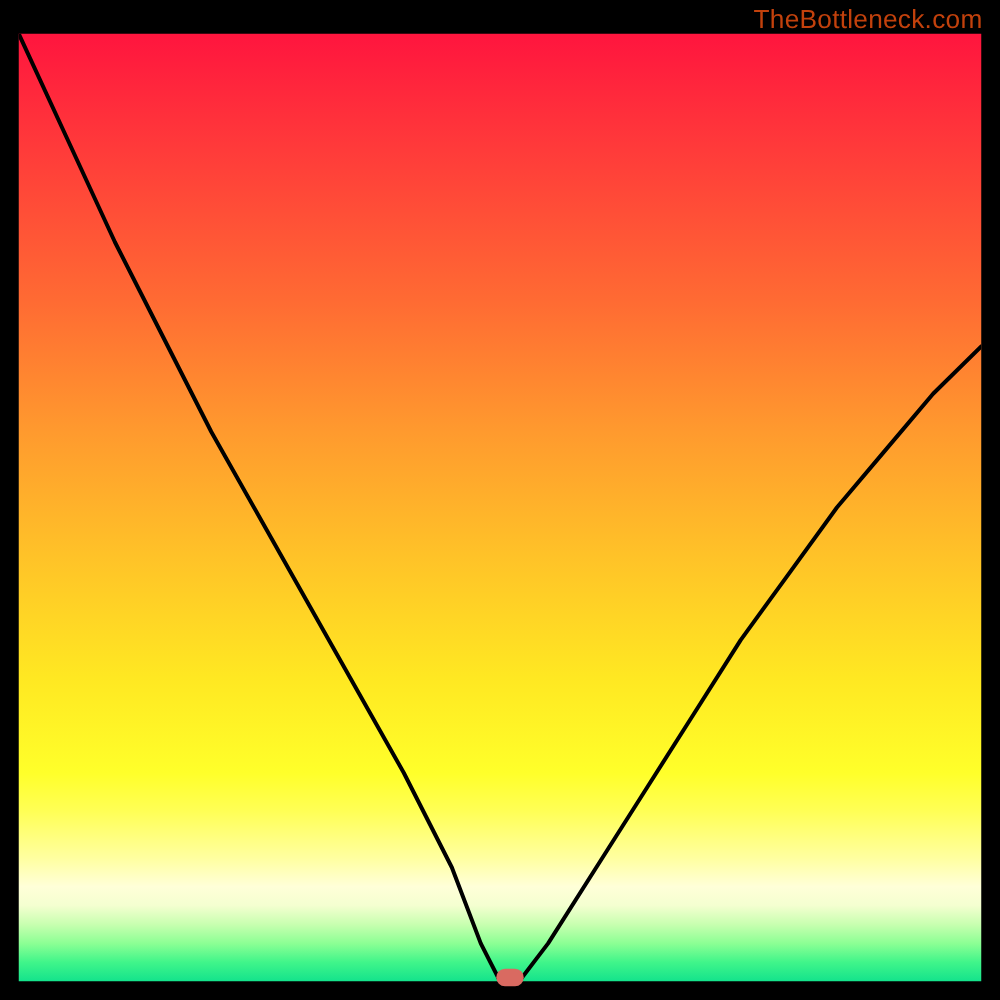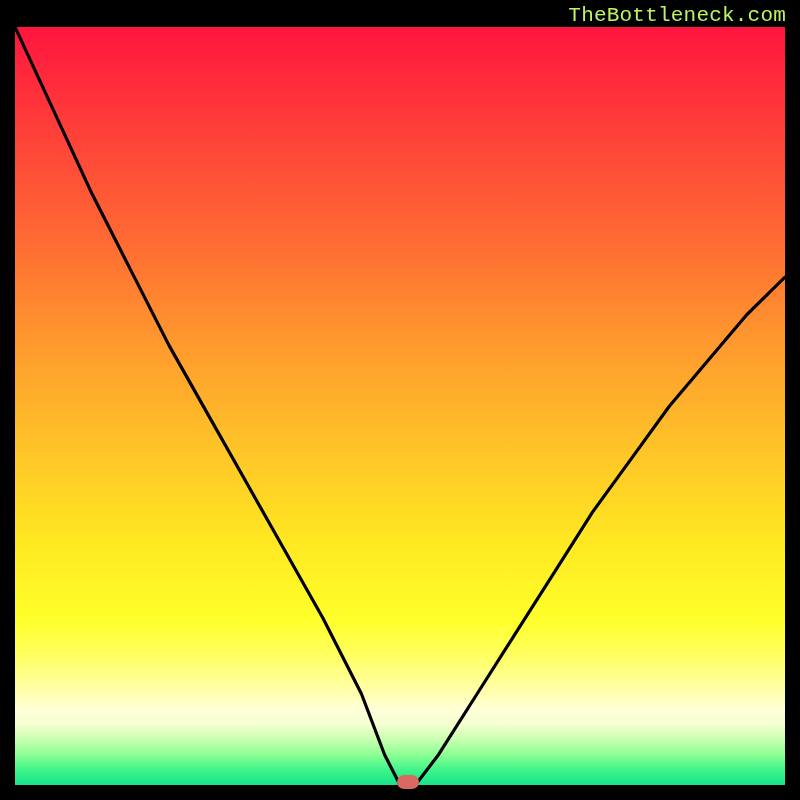--- a/index.html
+++ b/index.html
@@ -40,26 +40,25 @@
       #c8ffb0 94%,
       #8cff94 96%,
       #40f58a 98%,
       #14e38c 100%
     );
   }
   .watermark {
     position: absolute;
     top: 4px;
     right: 14px;
-    color: #bef264;
+    color: #c2410c;
     font-size: 21px;
     font-weight: 500;
     letter-spacing: 0.2px;
     user-select: none;
-    font-family: Liberation Mono, monospace;
   }
   svg.curve {
     position: absolute;
     left: 0;
     top: 0;
   }
   .marker {
     position: absolute;
     width: 22px;
     height: 14px;

